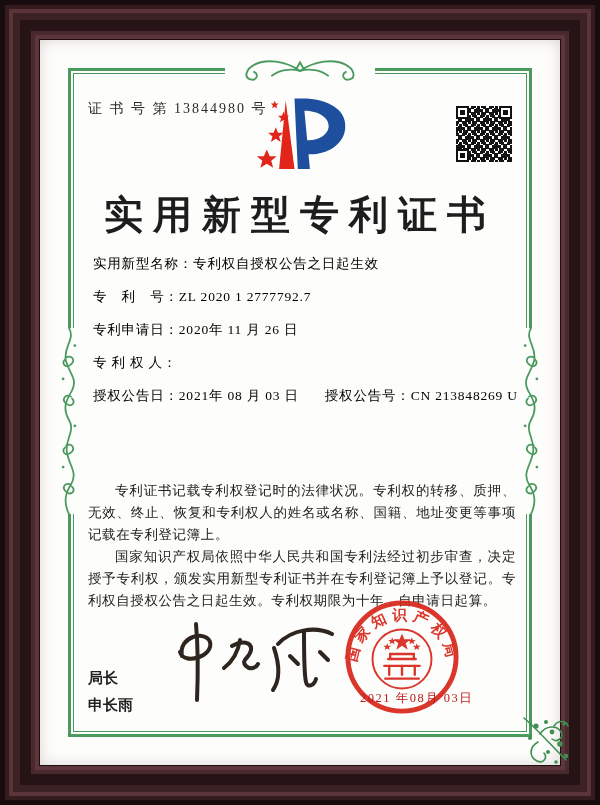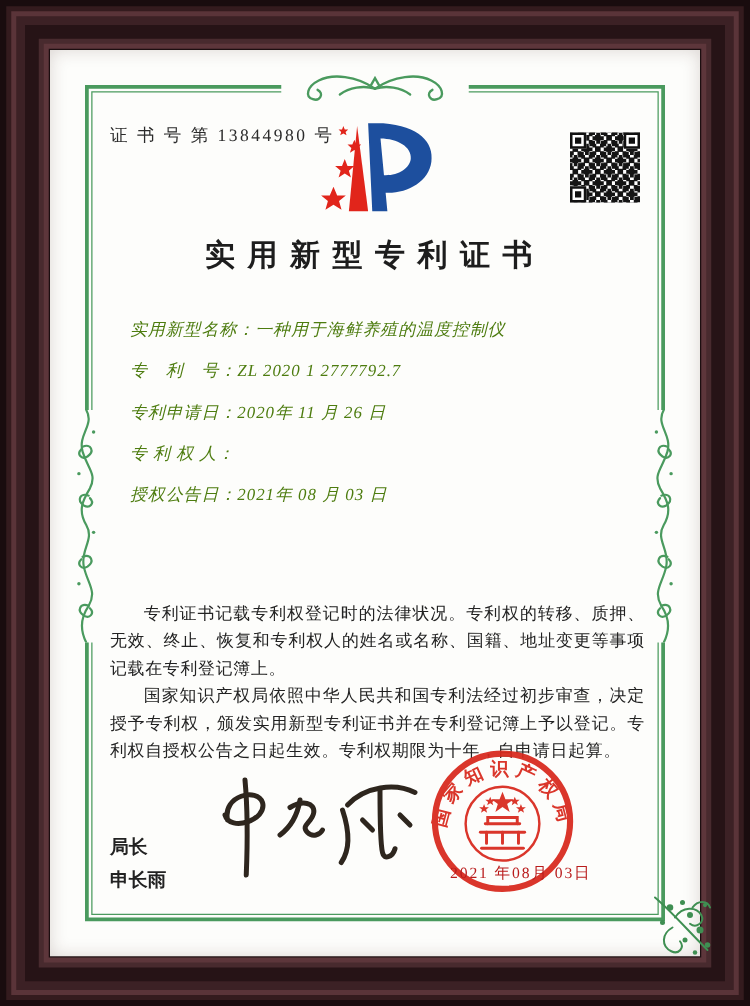--- a/index.html
+++ b/index.html
@@ -38,24 +38,24 @@
   .logo{position:absolute;left:50%;top:52px;transform:translateX(-50%);width:110px;height:88px;}
 
   
   .qr{position:absolute;right:48px;top:66px;width:56px;height:56px;background:
       repeating-conic-gradient(#141414 0% 25%, transparent 0% 50%) 0 0/6px 6px,
       repeating-conic-gradient(transparent 0% 25%, #141414 0% 50%) 2px 2px/9px 9px,#fff;}
   .qf{position:absolute;width:13px;height:13px;border:2.6px solid #111;background:#fff;box-sizing:border-box;}
   .qf::after{content:"";position:absolute;inset:2px;background:#111;}
   .qf.tl{left:0;top:0}.qf.tr{right:0;top:0}.qf.bl{left:0;bottom:0}
 
-  .title{position:absolute;left:0;right:0;top:148px;text-align:center;font-size:24px;font-weight:600;
+  .title{position:absolute;left:0;right:0;top:148px;text-align:center;font-size:39px;font-weight:600;
          letter-spacing:10px;color:#1d1d1d;}
 
-  .fields{position:absolute;left:64px;right:44px;top:214px;font-size:13.5px;color:#4d7c0f;letter-spacing:.8px;font-style:italic;}
+  .fields{position:absolute;left:53px;right:44px;top:214px;font-size:13.5px;color:#000000;letter-spacing:.8px;}
   .frow{display:flex;line-height:20px;margin-bottom:13px;white-space:nowrap;}
   .flabel{flex:none;}
   .auth .pair2{margin-left:26px;}
 
   .body-text{position:absolute;left:48px;right:44px;top:440px;font-size:13.5px;line-height:22px;
              color:#222;text-align:justify;letter-spacing:.6px;}
   .body-text p{margin:0;text-indent:2em;}
 
   .signer{position:absolute;left:48px;top:624px;font-family:"Liberation Sans","DejaVu Sans",sans-serif;
           font-size:15px;font-weight:700;color:#222;line-height:27px;}
@@ -166,36 +166,39 @@
       <div class="qf tl"></div>
       <div class="qf tr"></div>
       <div class="qf bl"></div>
     </div>
 
     <div class="title">实用新型专利证书</div>
 
     <div class="fields">
       <div class="frow">
         <span class="flabel">实用新型名称：</span>
-        <span class="fvalue">一种用于海鲜养殖的温度控制仪</span>
+        <span class="fvalue">专利权自授权公告之日起生效</span>
       </div>
       <div class="frow">
         <span class="flabel">专　利　号：</span>
         <span class="fvalue">ZL 2020 1 2777792.7</span>
       </div>
       <div class="frow">
         <span class="flabel">专利申请日：</span>
         <span class="fvalue">2020年 11 月 26 日</span>
       </div>
       <div class="frow">
         <span class="flabel">专 利 权 人：</span>
       </div>
       <div class="frow auth">
         <span>
           <span class="flabel">授权公告日：</span><span class="fvalue">2021年 08 月 03 日</span>
+        </span>
+        <span class="pair2">
+          <span class="flabel">授权公告号：</span><span class="fvalue">CN 213848269 U</span>
         </span>
       </div>
     </div>
 
     <div class="body-text">
       <p>专利证书记载专利权登记时的法律状况。专利权的转移、质押、无效、终止、恢复和专利权人的姓名或名称、国籍、地址变更等事项记载在专利登记簿上。</p>
       <p>国家知识产权局依照中华人民共和国专利法经过初步审查，决定授予专利权，颁发实用新型专利证书并在专利登记簿上予以登记。专利权自授权公告之日起生效。专利权期限为十年，自申请日起算。</p>
     </div>
 
     <div class="signer">

